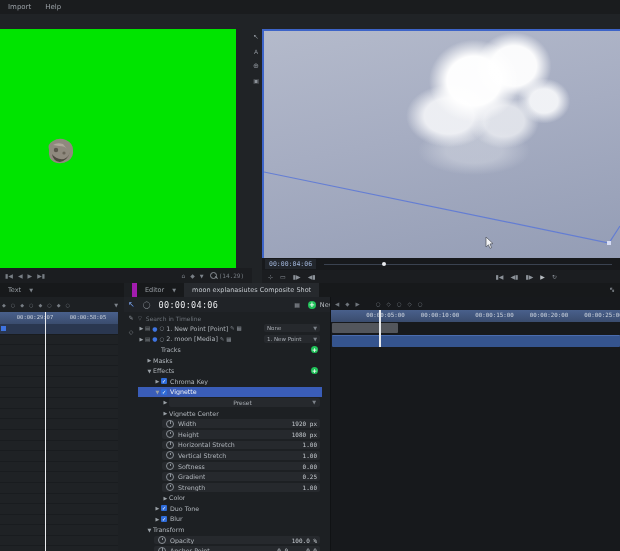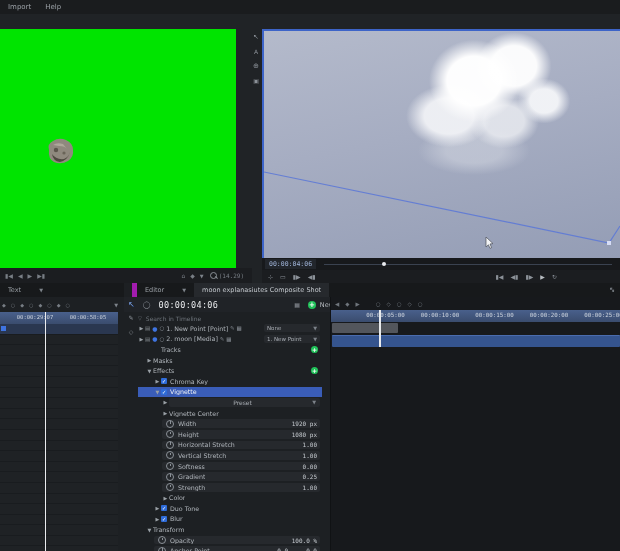--- a/index.html
+++ b/index.html
@@ -40,21 +40,21 @@
   #vp-scrub{left:262px;top:258px;width:358px;height:12px;background:#17191c;display:flex;align-items:center;}
   #vp-scrub .tc{font-family:"DejaVu Sans Mono",monospace;font-size:6.5px;color:#9fb3d8;background:#22262c;padding:1px 4px;margin-left:3px;}
   .scrubline{position:relative;flex:1;height:1px;background:#3a4250;margin:0 8px;}
   .scrubdot{position:absolute;top:-1.5px;width:4px;height:4px;border-radius:50%;background:#e8eaee;}
   #vp-ctrl{left:262px;top:270px;width:358px;height:13px;background:#1b1d20;display:flex;align-items:center;font-size:6px;color:#8b9198;}
 
   
   #bottom{left:0;top:283px;width:620px;height:268px;background:#1d2023;}
   #tabbar-left{left:0;top:283px;width:124px;height:14px;background:#17191b;display:flex;align-items:center;font-size:6.5px;}
   #tabbar-main{left:132px;top:283px;width:496px;height:14px;background:#17191b;display:flex;align-items:center;font-size:6.5px;border-left:5px solid #a21caf;}
-  .tab{display:flex;align-items:center;gap:18px;padding:2px 8px;height:100%;box-sizing:border-box;color:#9aa0a6;}
+  .tab{display:flex;align-items:center;gap:8px;padding:2px 8px;height:100%;box-sizing:border-box;color:#9aa0a6;}
   .tab.active{background:#26292d;color:#c3c8cd;}
   #expand-tr{position:absolute;right:5px;top:286px;font-size:7px;color:#8b9198;transform:rotate(45deg);}
 
   
   #ctrlrow{left:124px;top:297px;width:496px;height:15px;background:#202327;display:flex;align-items:center;}
   #ctrlrow .tc{font-family:"DejaVu Sans Mono",monospace;font-size:8.5px;color:#e8eaec;letter-spacing:.3px;}
   #newlayer{display:flex;align-items:center;gap:4px;font-size:6.5px;color:#b7bcc1;}
   .gplus{display:inline-flex;align-items:center;justify-content:center;width:8px;height:8px;border-radius:50%;background:#21c25a;color:#fff;font-size:7px;line-height:8px;font-weight:bold;}
   .kf-strip{display:flex;align-items:center;gap:6px;font-size:5.5px;color:#6f757c;}
 

